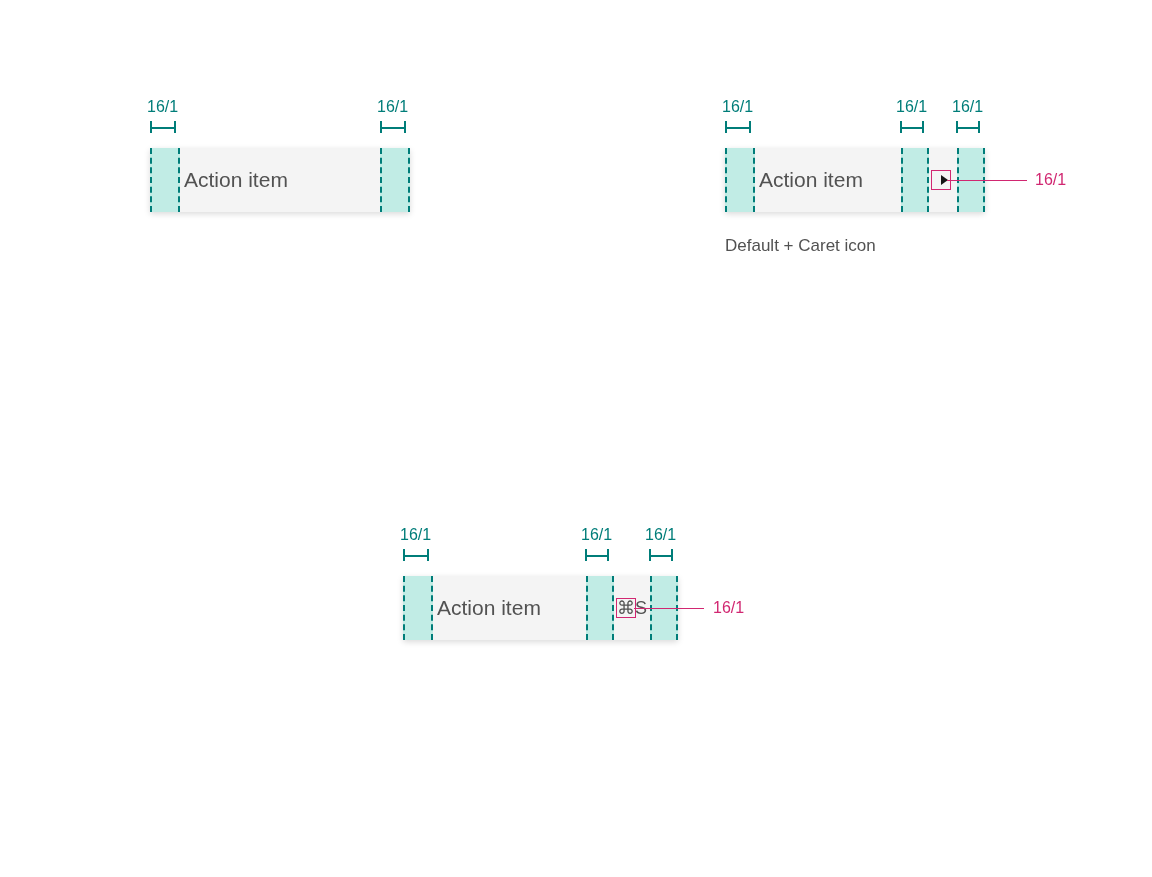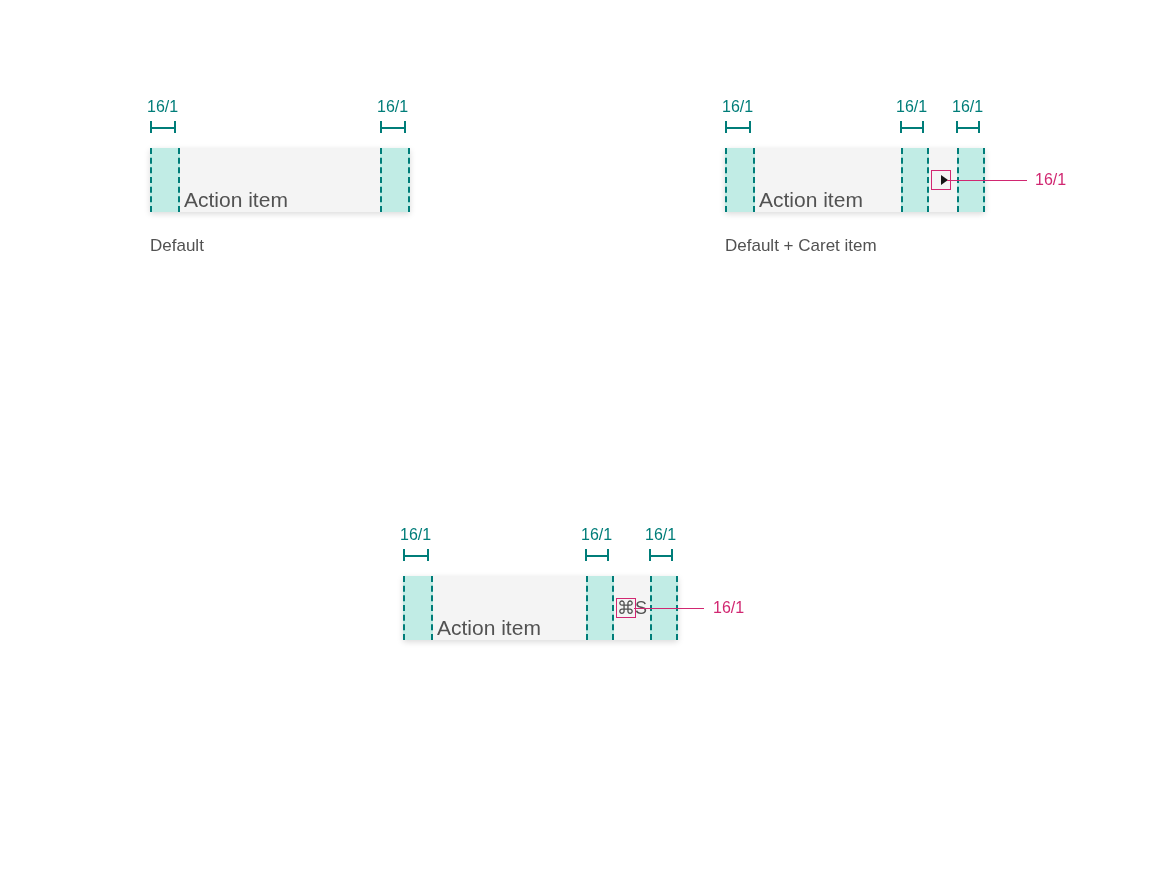--- a/index.html
+++ b/index.html
@@ -29,21 +29,21 @@
     width: 30px;
     background: #c1ece5;
     border-left: 2px dashed #007d79;
     border-right: 2px dashed #007d79;
     flex: 0 0 auto;
   }
   .mid {
     flex: 1 1 auto;
     height: 100%;
     display: flex;
-    align-items: flex-end;
+    align-items: center;
   }
   .label {
     font-size: 21px;
     color: #525252;
     padding-left: 4px;
   }
   .icon-slot {
     position: relative;
     height: 100%;
     width: 28px;
@@ -148,21 +148,20 @@
     <div class="pad">
       <div class="token-col" style="left:-5px;">
         <div class="token-label">16/1</div>
         <div class="token-bracket">
             <span class="tick-l"></span>
             <span class="tick-r"></span>
           </div>
       </div>
     </div>
   </div>
-  <div class="caption">Default</div>
 </div>
 
 <div class="example" style="left:725px; top:148px; width:260px;">
   <div class="item-box" style="width:260px;">
     <div class="pad">
       <div class="token-col" style="left:-5px;">
         <div class="token-label">16/1</div>
         <div class="token-bracket">
             <span class="tick-l"></span>
             <span class="tick-r"></span>
@@ -191,21 +190,21 @@
         <div class="token-bracket" style="width:28px;">
             <span class="tick-l"></span>
             <span class="tick-r"></span>
           </div>
       </div>
     </div>
   </div>
 
   <div class="callout-line" style="left:222px; top:32px; width:80px;"></div>
   <div class="callout-label" style="left:310px; top:23px;">16/1</div>
-  <div class="caption">Default + Caret item</div>
+  <div class="caption">Default + Caret icon</div>
 </div>
 
 <div class="example" style="left:403px; top:576px; width:275px;">
   <div class="item-box" style="width:275px;">
     <div class="pad">
       <div class="token-col" style="left:-5px;">
         <div class="token-label">16/1</div>
         <div class="token-bracket">
             <span class="tick-l"></span>
             <span class="tick-r"></span>

